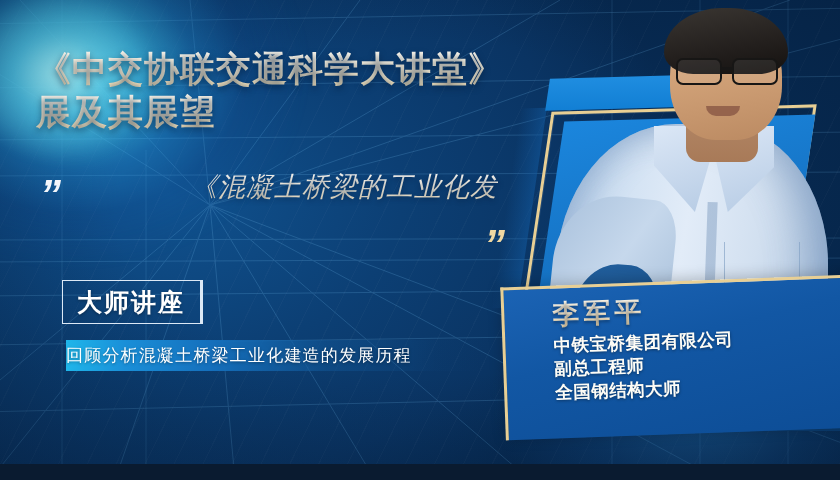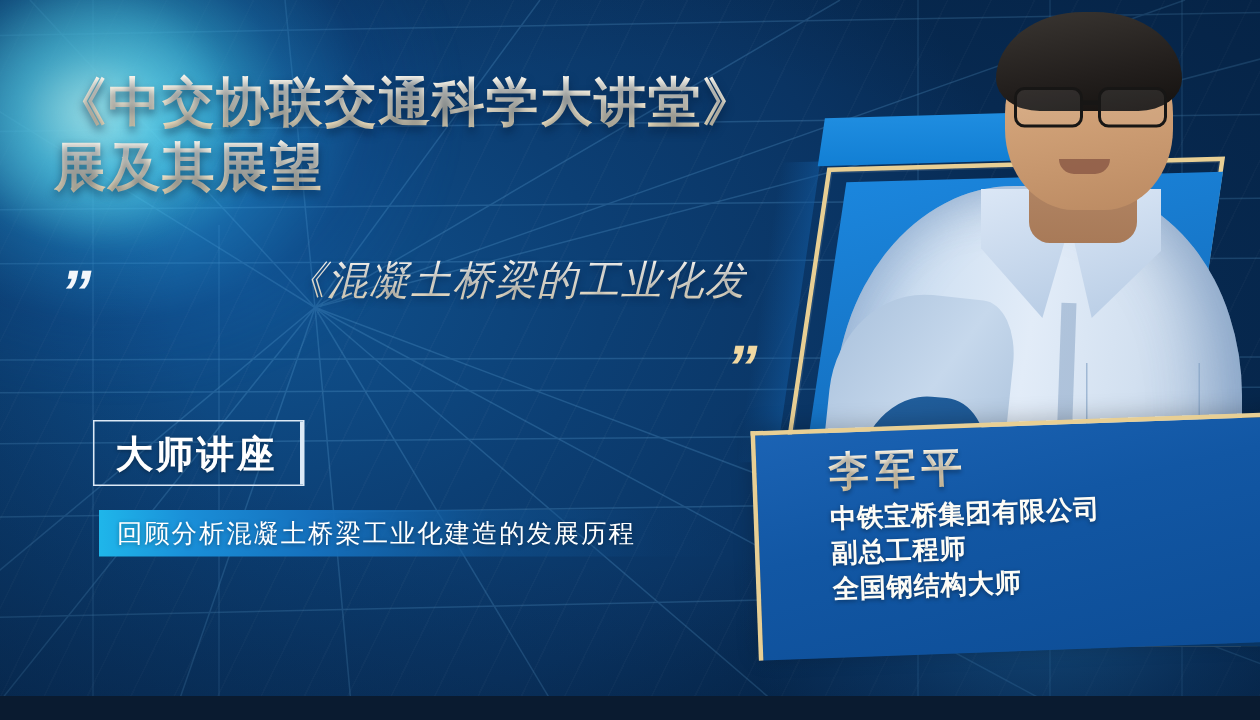--- a/index.html
+++ b/index.html
@@ -374,21 +374,21 @@
         rgba(17,86,150,0.55) 62%,
         rgba(14,70,128,0.10) 88%,
         rgba(12,62,116,0) 100%);
     display: flex;
     align-items: center;
   }
   .desc-text {
     font-size: 17px;
     color: #ffffff;
     letter-spacing: 1.2px;
-    padding-left: 12px;
+    padding-left: 0;
     white-space: nowrap;
     text-shadow: 0 1px 3px rgba(0,0,0,0.38);
   }
 </style>
 </head>
 <body>
 
 <div id="poster">
 
   <div class="bg-base"></div>

